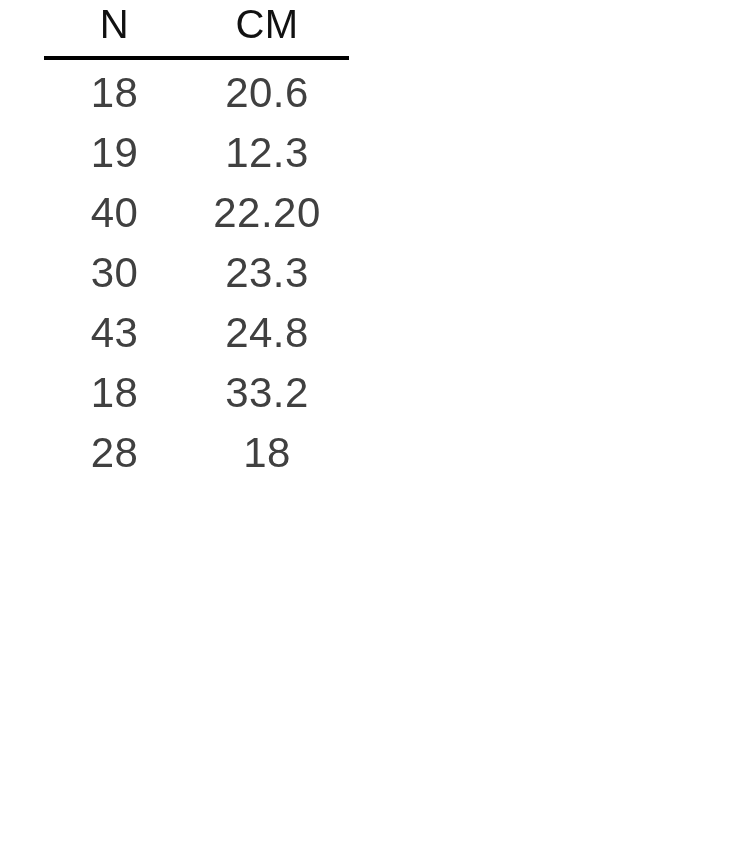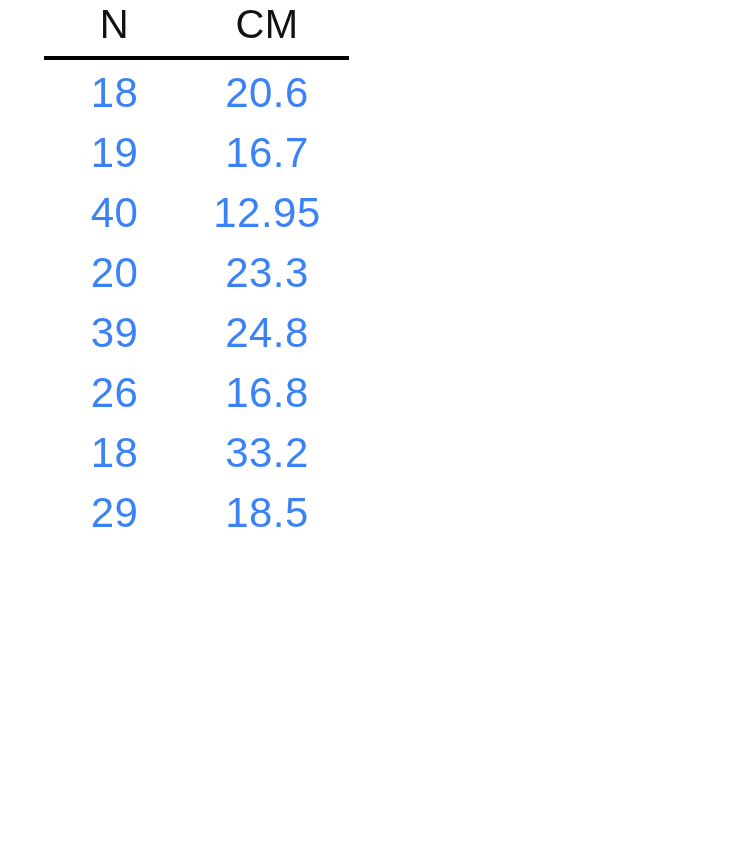--- a/index.html
+++ b/index.html
@@ -54,21 +54,21 @@
     border-bottom: 4px solid #000000;
   }
 
   tbody td {
     font-weight: 300;
     font-size: 42px;
     line-height: 60px;
     height: 60px;
     text-align: center;
     padding: 0;
-    color: #3b82f6;
+    color: #404040;
     white-space: nowrap;
     letter-spacing: 0.5px;
   }
 
   tbody tr:first-child td {
     padding-top: 3px;
   }
 </style>
 </head>
 <body>
@@ -85,41 +85,37 @@
         <th>CM</th>
       </tr>
     </thead>
     <tbody id="table-body">
         <tr>
           <td>18</td>
           <td>20.6</td>
         </tr>
         <tr>
           <td>19</td>
-          <td>16.7</td>
+          <td>12.3</td>
         </tr>
         <tr>
           <td>40</td>
-          <td>12.95</td>
+          <td>22.20</td>
         </tr>
         <tr>
-          <td>20</td>
+          <td>30</td>
           <td>23.3</td>
         </tr>
         <tr>
-          <td>39</td>
+          <td>43</td>
           <td>24.8</td>
-        </tr>
-        <tr>
-          <td>26</td>
-          <td>16.8</td>
         </tr>
         <tr>
           <td>18</td>
           <td>33.2</td>
         </tr>
         <tr>
-          <td>29</td>
-          <td>18.5</td>
+          <td>28</td>
+          <td>18</td>
         </tr>
       </tbody>
   </table>
 </div>
 
 </body></html>

